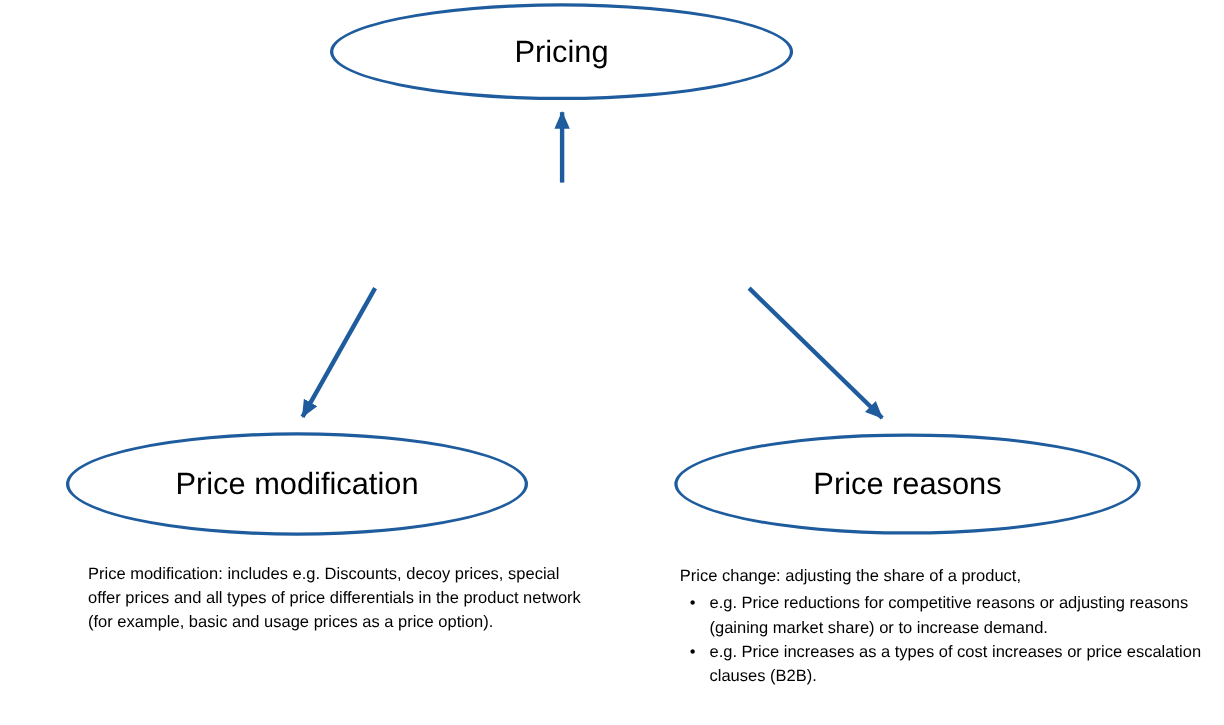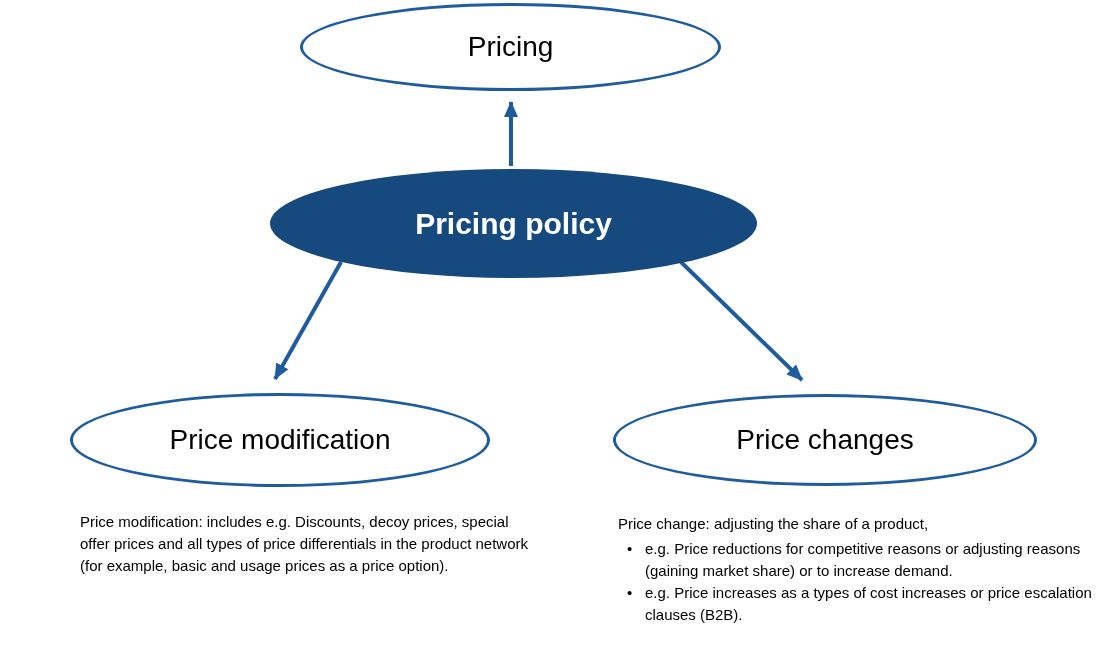--- a/index.html
+++ b/index.html
@@ -51,21 +51,21 @@
     color: var(--node-text-dark, #000000);
     white-space: nowrap;
   }
   .node.filled .label {
     font-size: 30px;
     font-weight: bold;
     color: var(--node-text-light, #ffffff);
   }
   #node-pricing            { left: 300px; top: 3px;   width: 421px; height: 88px; }
   #node-pricing-policy     { left: 270px; top: 169px; width: 487px; height: 109px; }
-  #node-price-modification { left: 70px;  top: 393px; width: 420px; height: 94px; }
+  #node-price-modification { left: 60px;  top: 393px; width: 420px; height: 94px; }
   #node-price-changes      { left: 613px; top: 394px; width: 424px; height: 92px; }
 
   .note {
     position: absolute;
     font-size: 15px;
     line-height: 22px;
     color: var(--body-text, #000000);
   }
   #note-left {
     left: 52px; top: 511px; width: 490px;
@@ -100,30 +100,27 @@
     </defs>
     <line x1="511" y1="166" x2="511" y2="102" marker-end="url(#arrowhead)"></line>
     <line x1="341" y1="262" x2="275" y2="379" marker-end="url(#arrowhead)"></line>
     <line x1="681" y1="262" x2="802" y2="380" marker-end="url(#arrowhead)"></line>
   </svg>
 
   <div class="node outlined" id="node-pricing">
     <span class="label">Pricing</span>
   </div>
 
-  <div class="node filled" id="node-pricing-policy">
-    <span class="label">Pricing policy</span>
-  </div>
 
   <div class="node outlined" id="node-price-modification">
     <span class="label">Price modification</span>
   </div>
 
   <div class="node outlined" id="node-price-changes">
-    <span class="label">Price changes</span>
+    <span class="label">Price reasons</span>
   </div>
 
   <div class="note" id="note-left">Price modification: includes e.g. Discounts, decoy prices, special
 offer prices and all types of price differentials in the product network
 (for example, basic and usage prices as a price option).</div>
 
   <div class="note" id="note-right">
     <div>Price change: adjusting the share of a product,</div>
     <div class="bullets">
       <div class="bullet-row">

